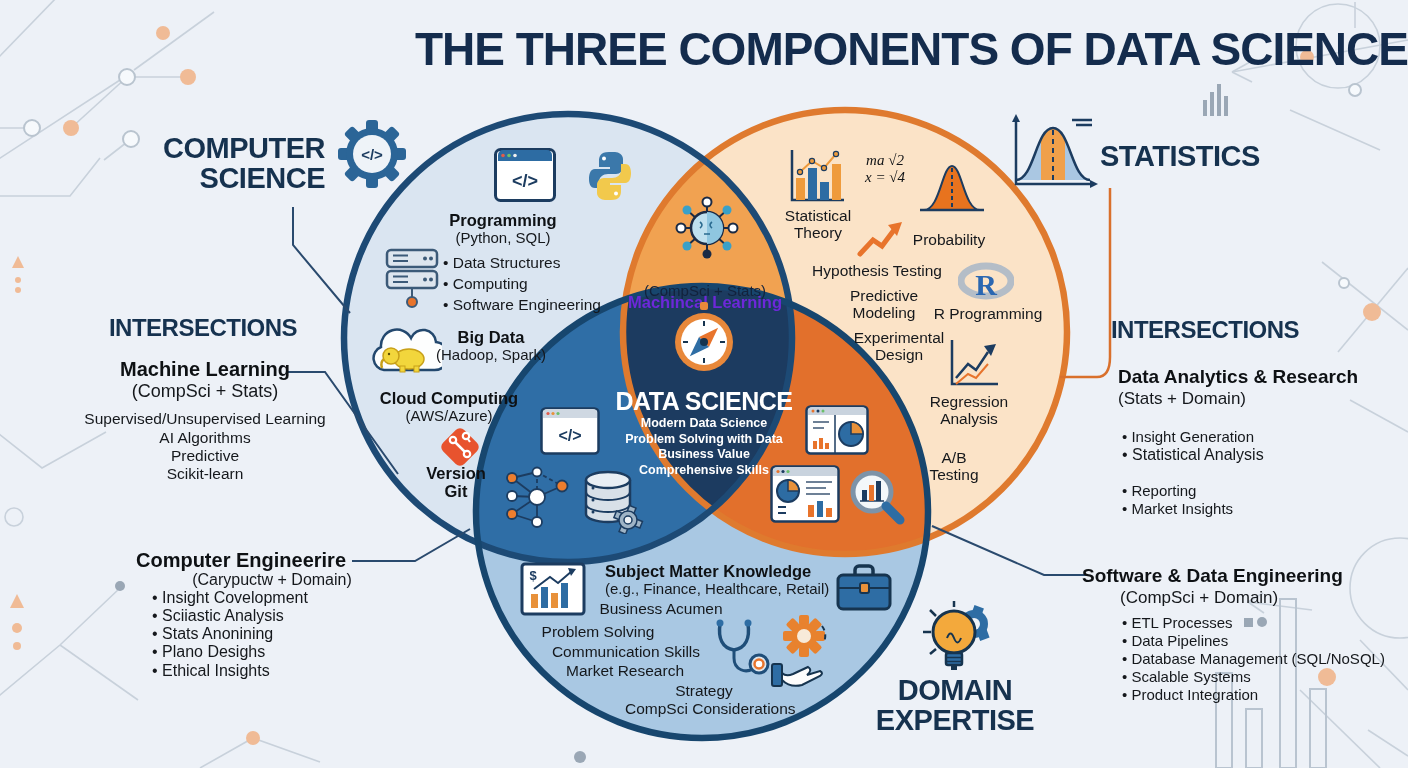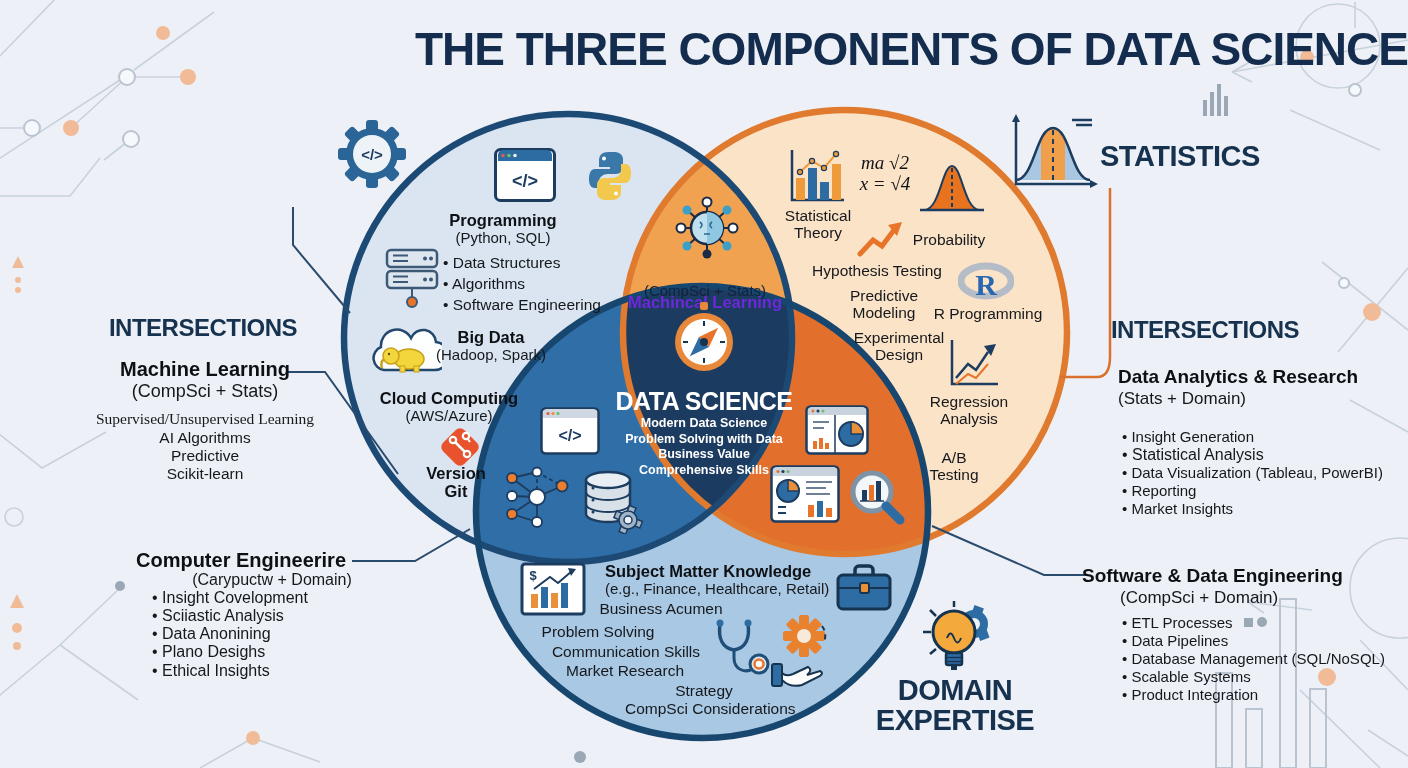--- a/index.html
+++ b/index.html
@@ -130,20 +130,24 @@
       <path d="M293,207 L293,245 L350,313"></path>
       <path d="M286,372 L325,372 L398,474"></path>
       <path d="M352,561 L415,561 L470,529"></path>
       <path d="M932,526 L1044,575 L1088,575"></path>
     </g>
     <path d="M1060,377 H1097 Q1110,377 1110,357 V188" stroke="#d9702c" stroke-width="2.5" fill="none"></path>
   </svg>
 
   <div class="abs title ctr" style="left:0;top:22px;width:1408px;">THE THREE COMPONENTS OF DATA SCIENCE</div>
 
+  <div class="abs big-label" style="left:160px;top:134px;width:165px;text-align:right;">
+    <div>COMPUTER</div>
+    <div>SCIENCE</div>
+  </div>
 
   <svg class="abs" style="left:333px;top:118px;" width="78" height="72" viewBox="0 0 78 72">
     <g fill="#2b6597">
       <rect x="33" y="2" width="12" height="14" rx="3"></rect>
       <rect x="33" y="2" width="12" height="14" rx="3" transform="rotate(45 39 36)"></rect>
       <rect x="33" y="2" width="12" height="14" rx="3" transform="rotate(90 39 36)"></rect>
       <rect x="33" y="2" width="12" height="14" rx="3" transform="rotate(135 39 36)"></rect>
       <rect x="33" y="2" width="12" height="14" rx="3" transform="rotate(180 39 36)"></rect>
       <rect x="33" y="2" width="12" height="14" rx="3" transform="rotate(225 39 36)"></rect>
       <rect x="33" y="2" width="12" height="14" rx="3" transform="rotate(270 39 36)"></rect>
@@ -223,21 +227,21 @@
     <path d="M8,7.5 h15 M8,13 h15 M8,28.5 h15 M8,34 h15" stroke="#3c5a78" stroke-width="2"></path>
     <circle cx="40" cy="10.5" r="2" fill="#3c5a78"></circle>
       <circle cx="46" cy="10.5" r="2" fill="#3c5a78"></circle>
     <circle cx="40" cy="31.5" r="2" fill="#3c5a78"></circle>
       <circle cx="46" cy="31.5" r="2" fill="#3c5a78"></circle>
     <path d="M27,40 V50" stroke="#3c5a78" stroke-width="2"></path>
     <circle cx="27" cy="54" r="5" fill="#e8742c" stroke="#3c5a78" stroke-width="2"></circle>
   </svg>
 
   <div class="abs in-item" style="left:443px;top:254px;">• Data Structures</div>
-  <div class="abs in-item" style="left:443px;top:275px;">• Algorithms</div>
+  <div class="abs in-item" style="left:443px;top:275px;">• Computing</div>
   <div class="abs in-item" style="left:443px;top:296px;">• Software Engineering</div>
 
   <svg class="abs" style="left:368px;top:322px;" width="74" height="58" viewBox="0 0 74 58">
     <path d="M16,48 a12,12 0 0 1 -3,-23 a16,16 0 0 1 30,-9 a13,13 0 0 1 25,4 a11,11 0 0 1 -3,28 z" fill="#fdfefe" stroke="#23486e" stroke-width="2.5"></path>
     <ellipse cx="41" cy="37" rx="15" ry="10" fill="#f2d63c" stroke="#c8a019" stroke-width="1.5"></ellipse>
     <circle cx="23" cy="34" r="8" fill="#f2d63c" stroke="#c8a019" stroke-width="1.5"></circle>
     <path d="M16,37 q-4,3 -2,9" stroke="#c8a019" stroke-width="2.5" fill="none"></path>
     <rect x="32" y="44" width="5" height="6" fill="#f2d63c" stroke="#c8a019"></rect>
     <rect x="46" y="44" width="5" height="6" fill="#f2d63c" stroke="#c8a019"></rect>
     <circle cx="21" cy="32" r="1.2" fill="#5a4a00"></circle>
@@ -296,21 +300,21 @@
     <rect x="22" y="22" width="9" height="32" fill="#2d6ca3"></rect>
     <rect x="34" y="36" width="9" height="18" fill="#2d6ca3"></rect>
     <rect x="46" y="18" width="9" height="36" fill="#ef9b3c"></rect>
     <path d="M14,26 L26,15 L38,22 L50,8" stroke="#ef9b3c" stroke-width="2" fill="none"></path>
     <circle cx="14" cy="26" r="2.6" fill="#ef9b3c" stroke="#1c3c60" stroke-width="1.2"></circle>
     <circle cx="26" cy="15" r="2.6" fill="#ef9b3c" stroke="#1c3c60" stroke-width="1.2"></circle>
     <circle cx="38" cy="22" r="2.6" fill="#ef9b3c" stroke="#1c3c60" stroke-width="1.2"></circle>
     <circle cx="50" cy="8" r="2.6" fill="#ef9b3c" stroke="#1c3c60" stroke-width="1.2"></circle>
   </svg>
 
-  <div class="abs ctr two-line" style="left:835px;top:152px;width:100px;font-family:'Liberation Serif',serif;font-style:italic;font-size:19px;">
+  <div class="abs ctr two-line" style="left:835px;top:152px;width:100px;font-family:'Liberation Serif',serif;font-style:italic;font-size:15px;">
     <div>ma √2</div>
     <div>x = √4</div>
   </div>
 
   <svg class="abs" style="left:916px;top:156px;" width="72" height="62" viewBox="0 0 72 62">
     <path d="M8,54 C24,54 26,10 36,10 C46,10 48,54 64,54 z" fill="#e8731e" stroke="#1c3c60" stroke-width="2"></path>
     <path d="M36,12 V54" stroke="#1c3c60" stroke-width="2" stroke-dasharray="4,3"></path>
     <path d="M4,54 H68" stroke="#1c3c60" stroke-width="2.5"></path>
   </svg>
 
@@ -530,40 +534,39 @@
 
   <svg class="abs" style="left:770px;top:656px;" width="56" height="36" viewBox="0 0 56 36">
     <rect x="2" y="8" width="10" height="22" rx="2" fill="#2e6da4" stroke="#16344f" stroke-width="2"></rect>
     <path d="M12,24 q8,8 20,5 l18,-9 q4,-3 0,-5 l-13,4 q6,-5 1,-8 l-15,7 q-7,3 -11,-1 z" fill="#fdfdfd" stroke="#16344f" stroke-width="2"></path>
   </svg>
 
   <div class="abs sect-head ctr" style="left:103px;top:314px;width:200px;">INTERSECTIONS</div>
 
   <div class="abs blk-title ctr" style="left:60px;top:358px;width:290px;font-size:20px;">Machine Learning</div>
   <div class="abs blk-sub ctr" style="left:60px;top:382px;width:290px;font-size:18px;">(CompSci + Stats)</div>
-  <div class="abs blk-item ctr" style="left:35px;top:410px;width:340px;font-family:Liberation Serif, serif;">Supervised/Unsupervised Learning</div>
+  <div class="abs blk-item ctr" style="left:35px;top:410px;width:340px;">Supervised/Unsupervised Learning</div>
   <div class="abs blk-item ctr" style="left:60px;top:429px;width:290px;">AI Algorithms</div>
   <div class="abs blk-item ctr" style="left:60px;top:447px;width:290px;">Predictive</div>
   <div class="abs blk-item ctr" style="left:60px;top:465px;width:290px;">Scikit-learn</div>
 
   <div class="abs blk-title ctr" style="left:120px;top:549px;width:242px;font-size:20px;">Computer Engineerire</div>
   <div class="abs blk-sub ctr" style="left:152px;top:571px;width:240px;font-size:16px;">(Carypuctw + Domain)</div>
   <div class="abs blk-item" style="left:152px;top:589px;font-size:16px;">• Insight Covelopment</div>
   <div class="abs blk-item" style="left:152px;top:607px;font-size:16px;">• Sciiastic Analysis</div>
-  <div class="abs blk-item" style="left:152px;top:625px;font-size:16px;">• Data Anonining</div>
+  <div class="abs blk-item" style="left:152px;top:625px;font-size:16px;">• Stats Anonining</div>
   <div class="abs blk-item" style="left:152px;top:643px;font-size:16px;">• Plano Desighs</div>
   <div class="abs blk-item" style="left:152px;top:662px;font-size:16px;text-align:right;">• Ethical Insights</div>
 
   <div class="abs sect-head ctr" style="left:1105px;top:316px;width:200px;">INTERSECTIONS</div>
 
   <div class="abs blk-title" style="left:1118px;top:367px;">Data Analytics &amp; Research</div>
   <div class="abs blk-sub" style="left:1118px;top:390px;">(Stats + Domain)</div>
   <div class="abs blk-item" style="left:1122px;top:428px;font-size:15px;">• Insight Generation</div>
   <div class="abs blk-item" style="left:1122px;top:446px;font-size:16px;">• Statistical Analysis</div>
-  <div class="abs blk-item" style="left:1122px;top:464px;font-size:15px;">• Data Visualization (Tableau, PowerBI)</div>
   <div class="abs blk-item" style="left:1122px;top:482px;font-size:15px;">• Reporting</div>
   <div class="abs blk-item" style="left:1122px;top:500px;font-size:15px;">• Market Insights</div>
 
   <div class="abs blk-title" style="left:1082px;top:566px;">Software &amp; Data Engineering</div>
   <div class="abs blk-sub" style="left:1120px;top:589px;">(CompSci + Domain)</div>
   <div class="abs blk-item" style="left:1122px;top:614px;font-size:15px;">• ETL Processes</div>
   <div class="abs blk-item" style="left:1122px;top:632px;font-size:15px;">• Data Pipelines</div>
   <div class="abs blk-item" style="left:1122px;top:650px;font-size:15px;">• Database Management (SQL/NoSQL)</div>
   <div class="abs blk-item" style="left:1122px;top:668px;font-size:15px;">• Scalable Systems</div>
   <div class="abs blk-item" style="left:1122px;top:686px;font-size:15px;">• Product Integration</div>

